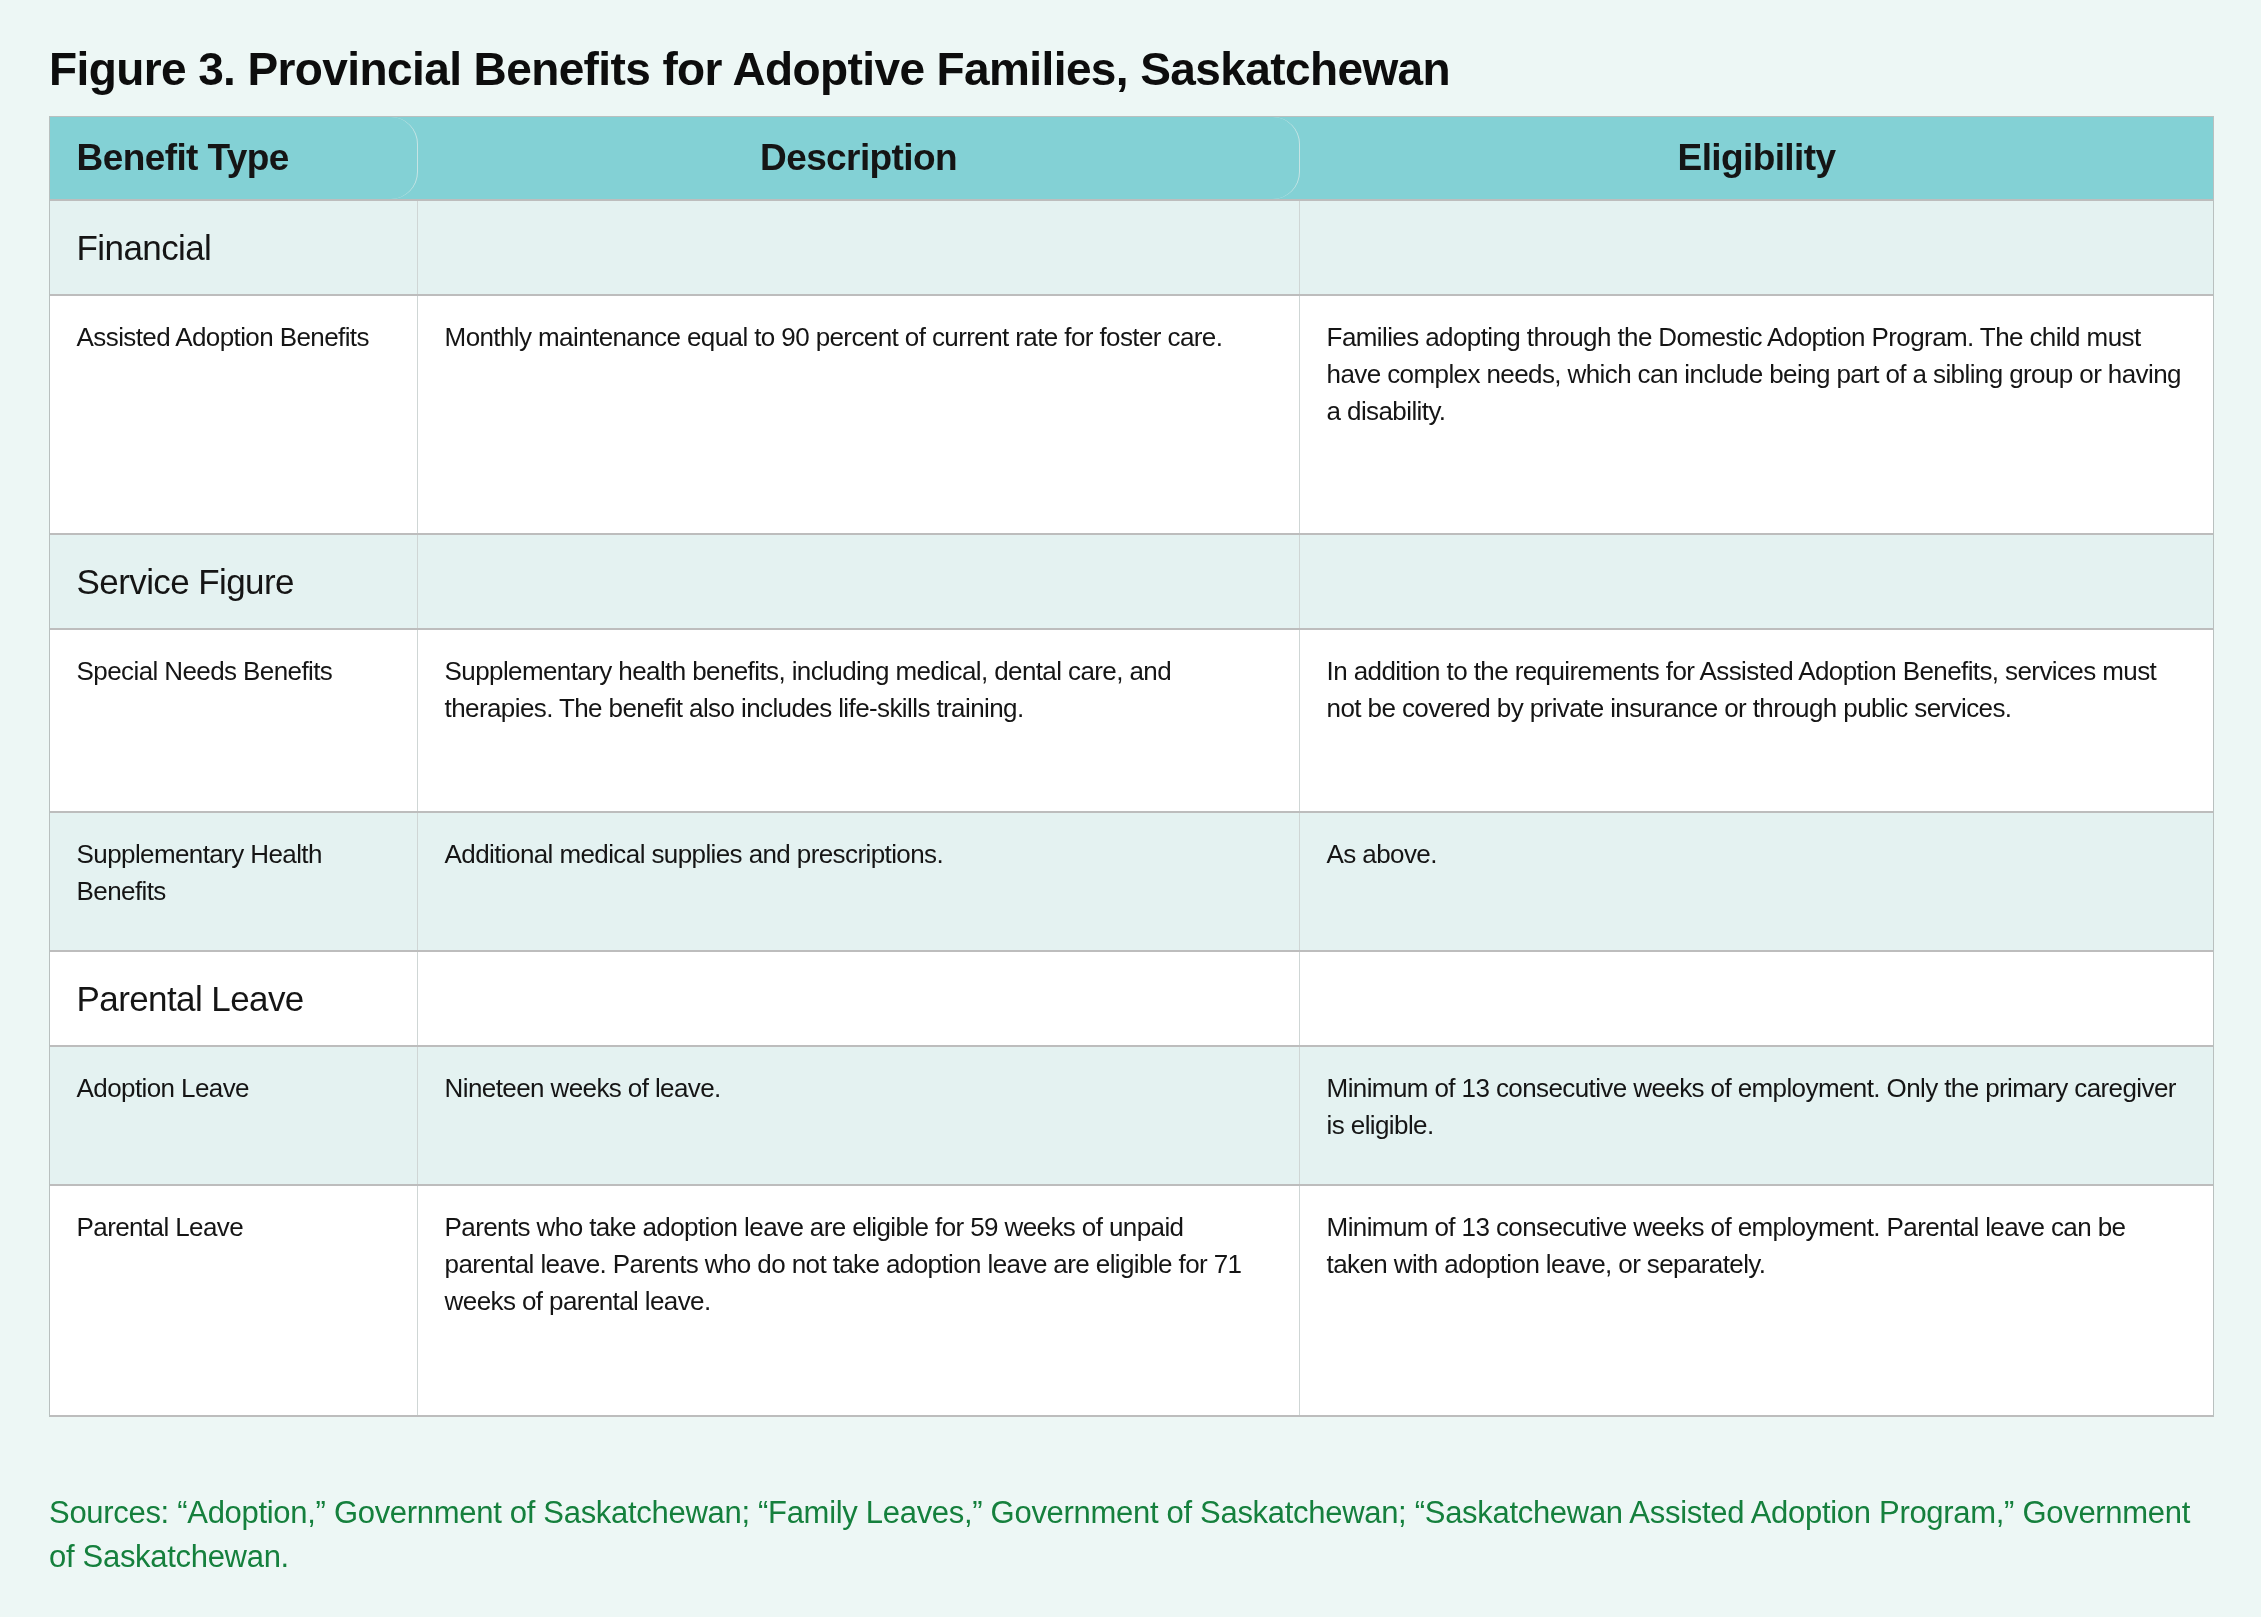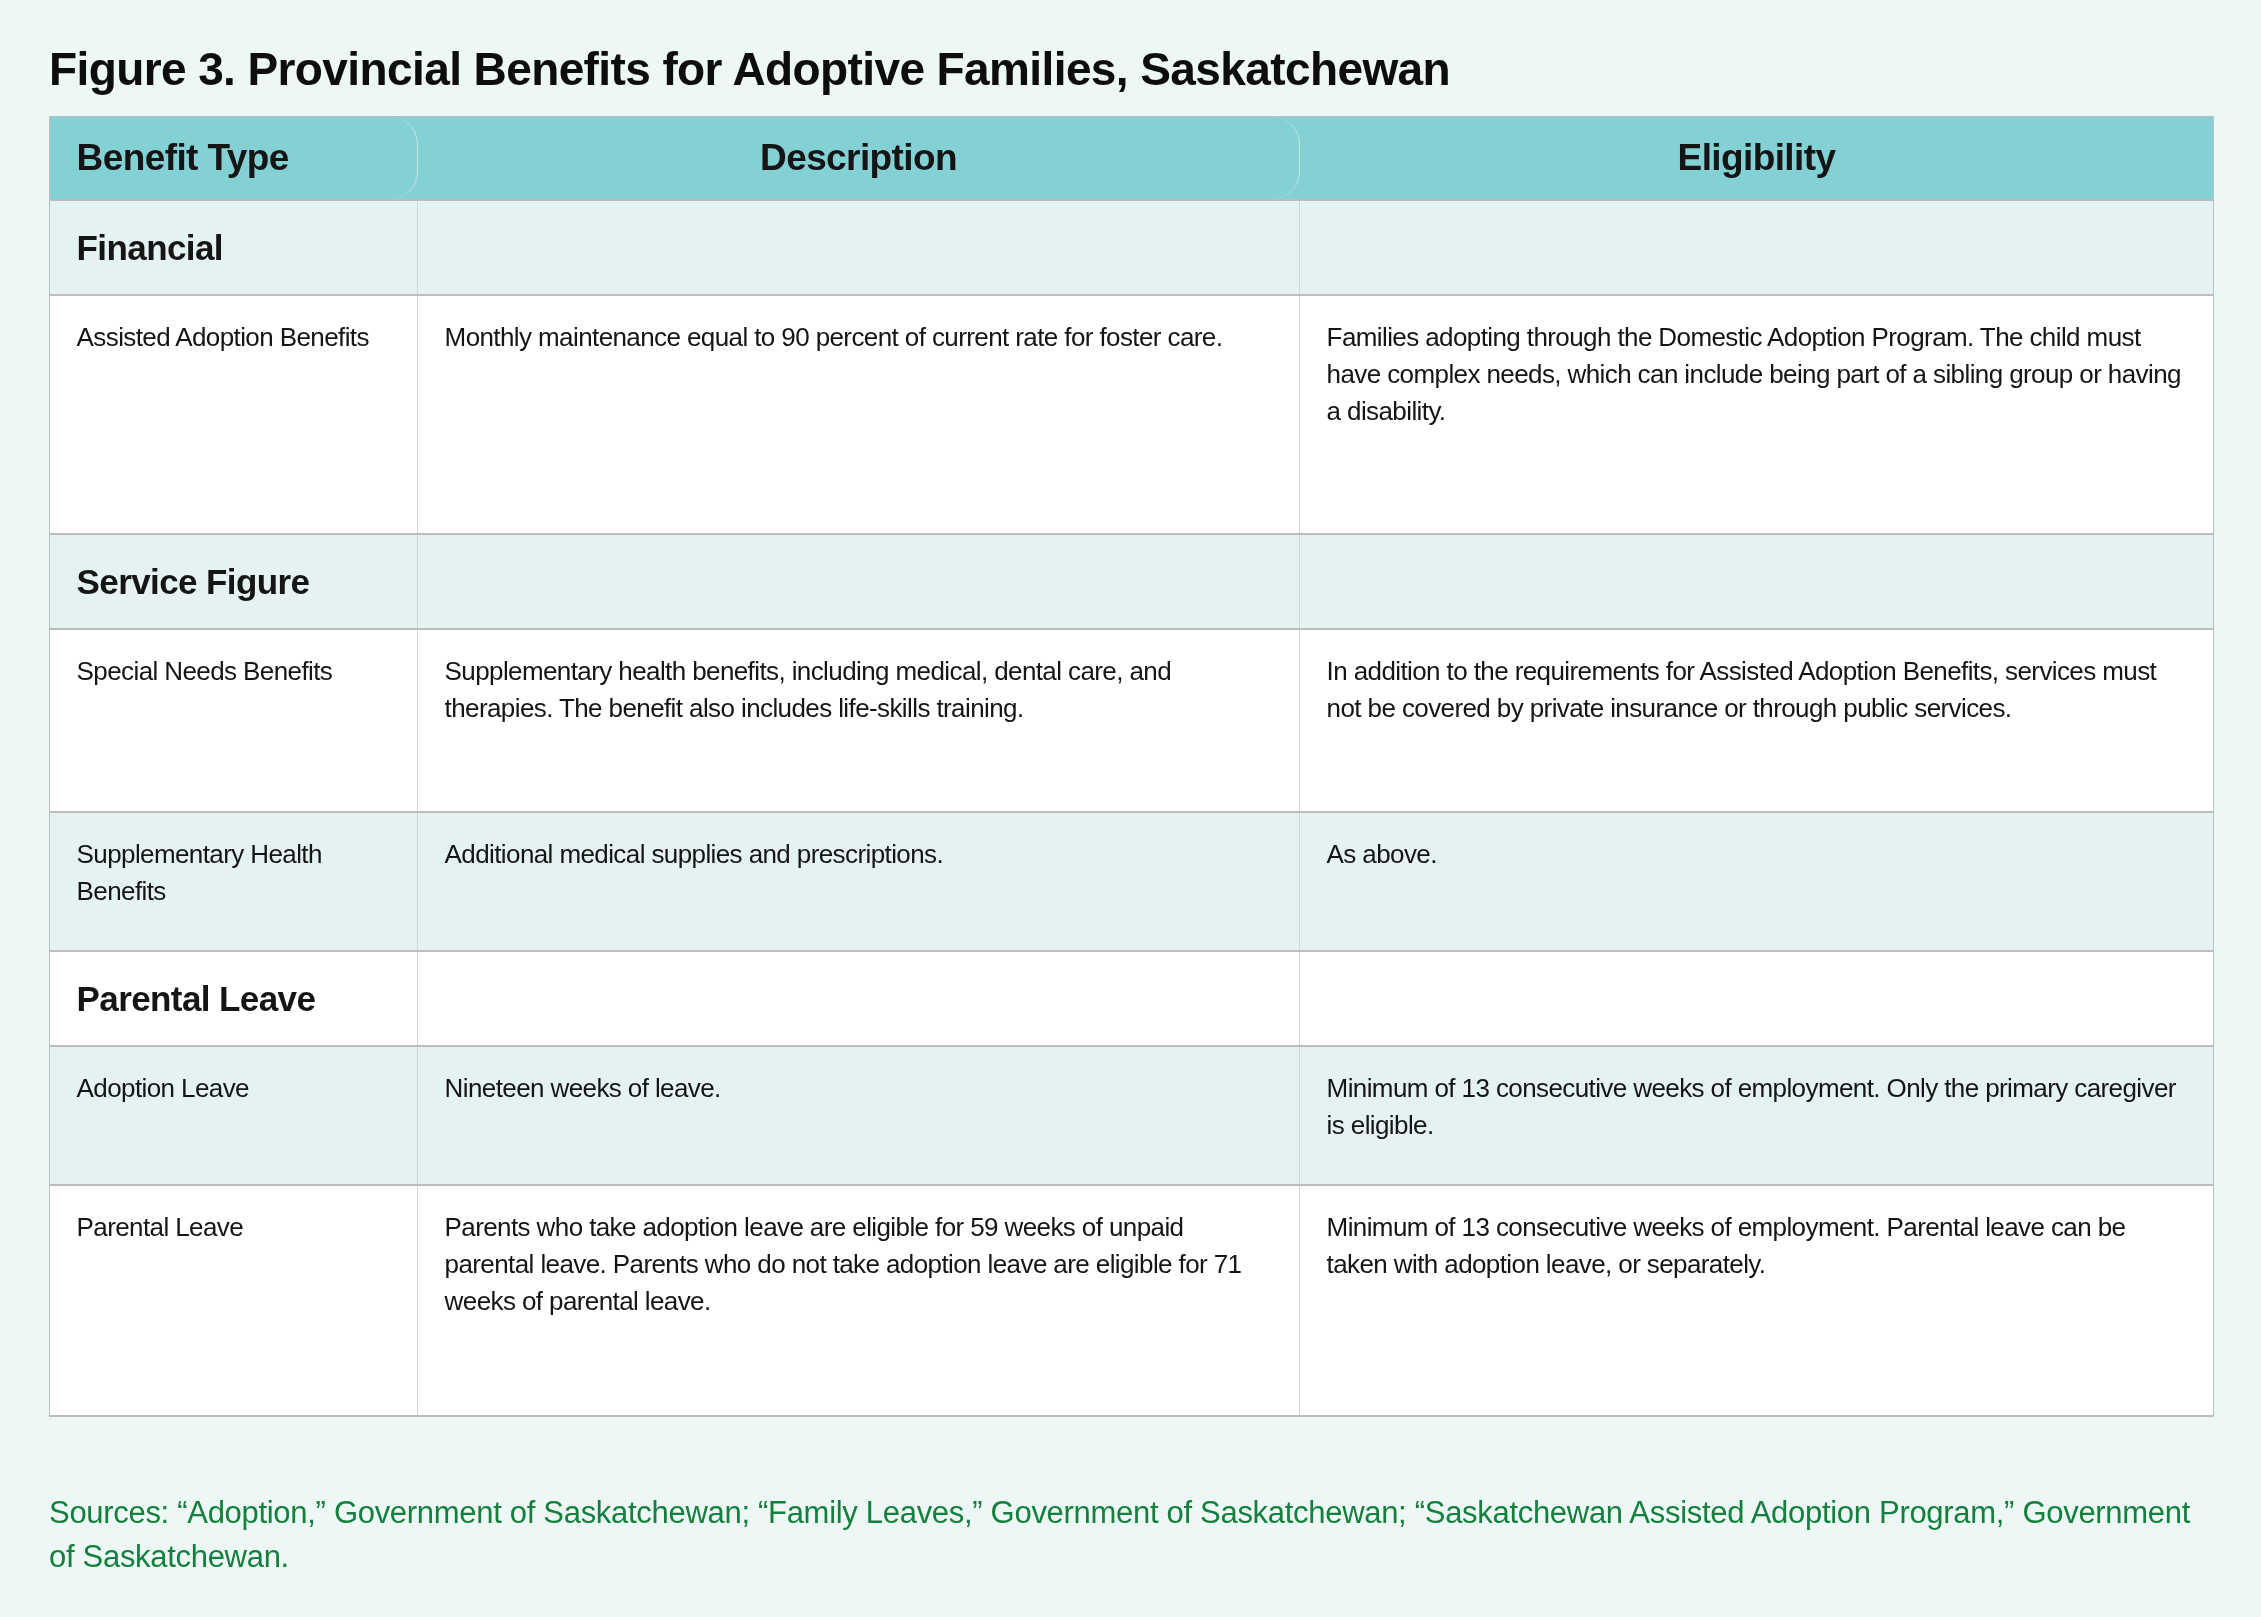--- a/index.html
+++ b/index.html
@@ -50,21 +50,21 @@
     font-size: 37px;
     display: flex;
     align-items: center;
     padding-top: 0; padding-bottom: 0;
   }
   .t-head .c2, .t-head .c3 { justify-content: center; text-align: center; }
   .t-head .c1, .t-head .c2 { border-right-color: #c6e4e4; border-radius: 27px; }
   
   .row-mint { background: #e4f2f1; }
   .row-white { background: #ffffff; }
-  .t-row.section .c1 { font-weight: bold; font-size: 35px; display: flex; align-items: center; padding-top: 0; padding-bottom: 0; }
+  .t-row.section .c1 { font-weight: normal; font-size: 35px; display: flex; align-items: center; padding-top: 0; padding-bottom: 0; }
   .r-financial { min-height: 95px; }
   .r-assisted { min-height: 239px; }
   .r-service { min-height: 95px; }
   .r-special { min-height: 183px; }
   .r-supphealth { min-height: 139px; }
   .r-parentalsec { min-height: 95px; }
   .r-adoptionleave { min-height: 139px; }
   .r-parentalleave { min-height: 231px; }
   .sources {
     margin-top: 74px;

